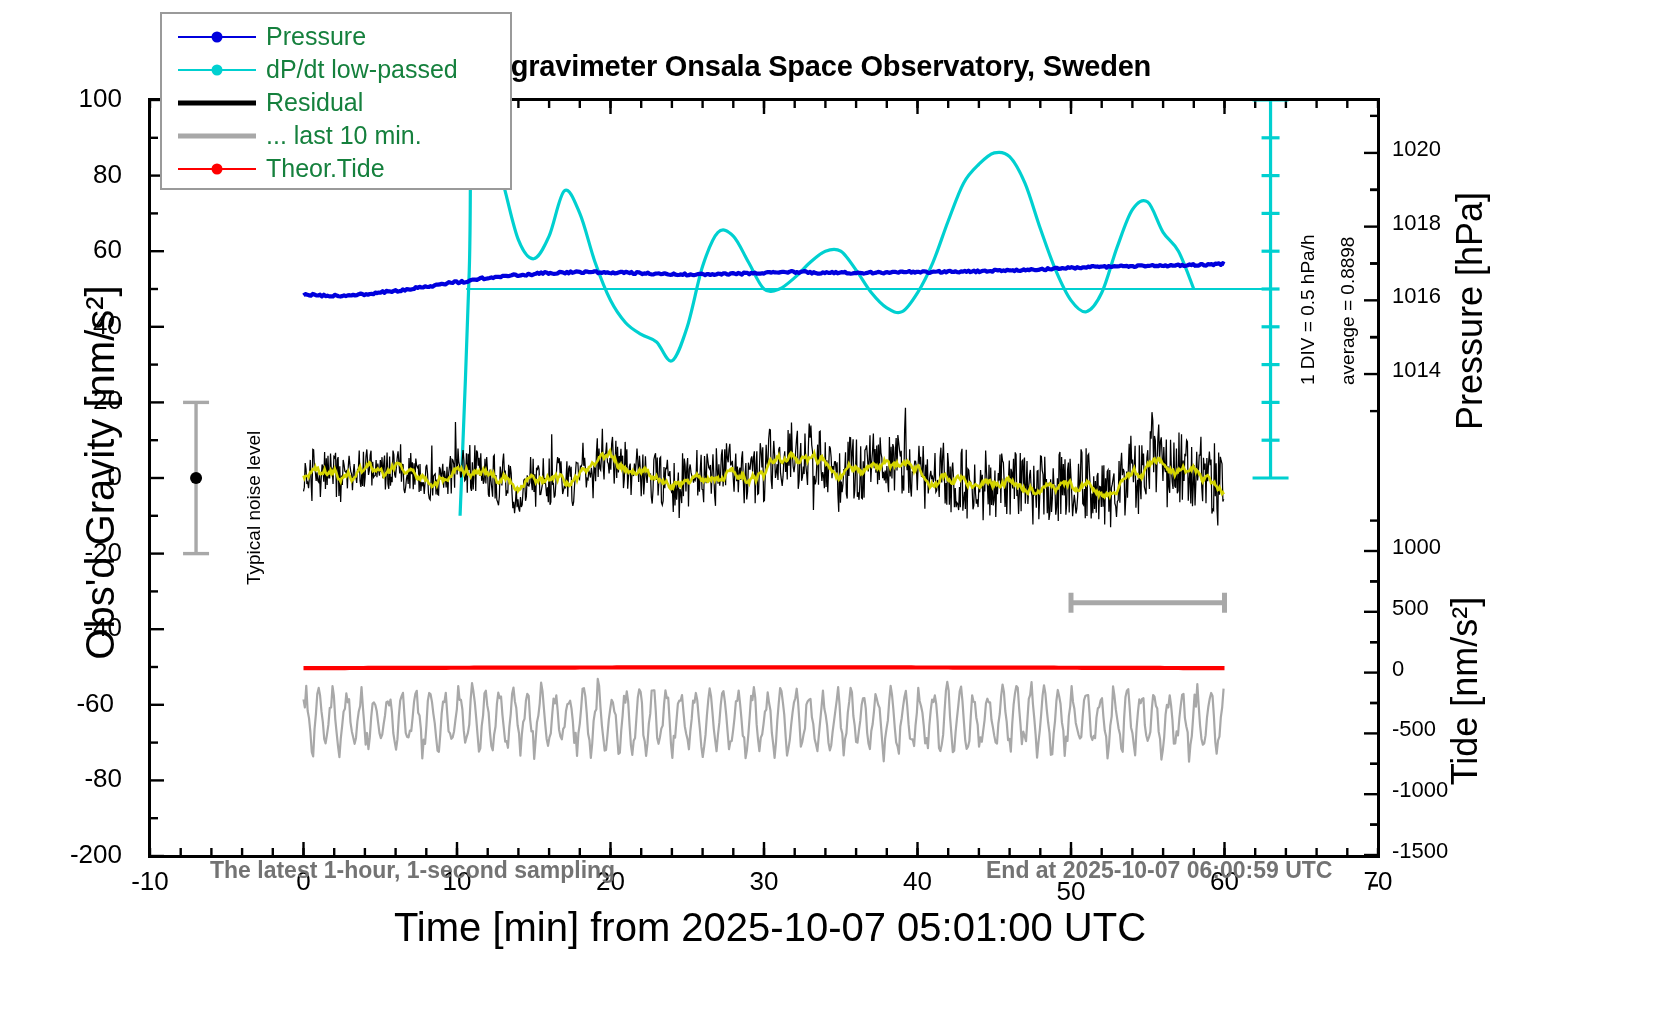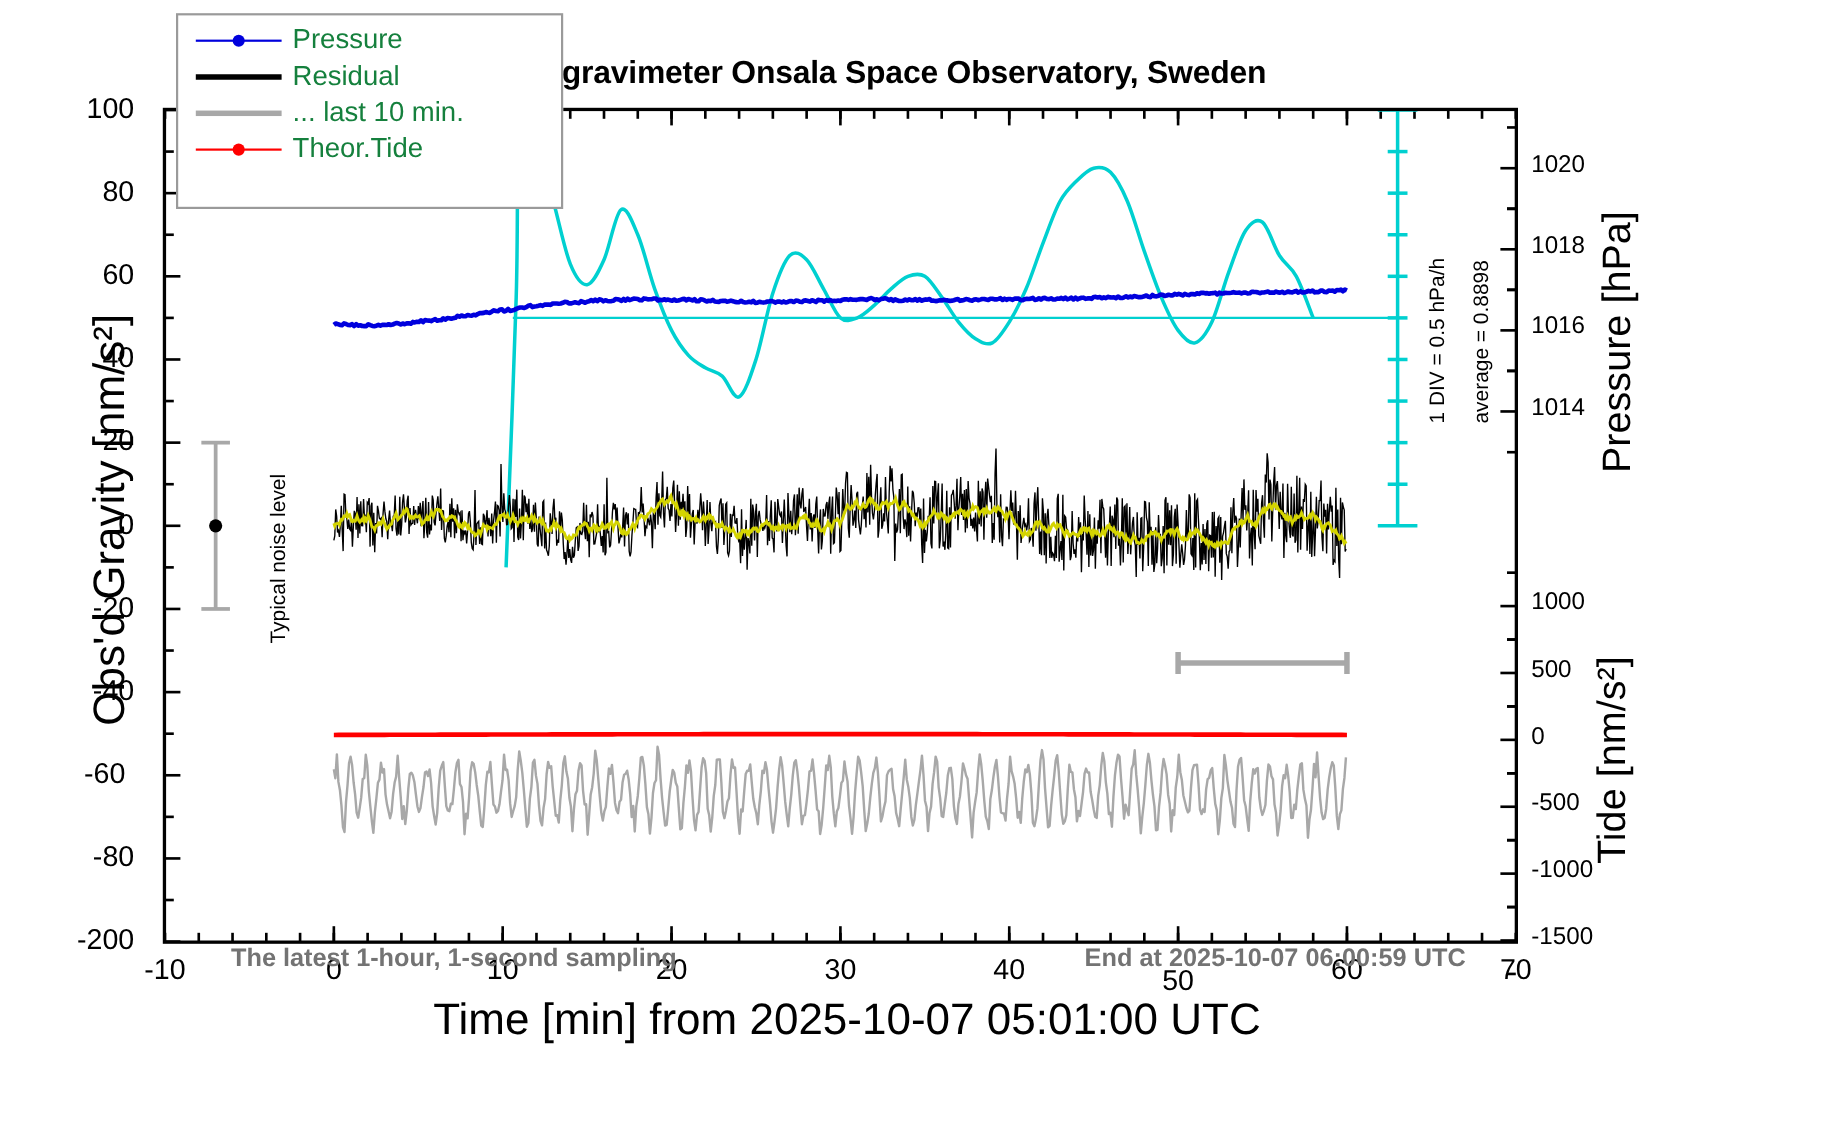--- a/index.html
+++ b/index.html
@@ -441,20 +441,27 @@
 
   <div class="legend-row">
         <div class="legend-sample">
           <div class="ln" style="border-top: 2px solid rgb(0, 0, 221);"></div>
           <div class="dot" style="background: rgb(0, 0, 221);"></div>
         </div>
         <div class="legend-label">Pressure</div>
       </div>
       <div class="legend-row">
         <div class="legend-sample">
+          <div class="ln" style="border-top: 2px solid rgb(0, 208, 208);"></div>
+          <div class="dot" style="background: rgb(0, 208, 208);"></div>
+        </div>
+        <div class="legend-label">dP/dt low-passed</div>
+      </div>
+      <div class="legend-row">
+        <div class="legend-sample">
           <div class="ln" style="border-top: 5px solid rgb(0, 0, 0);"></div>
         </div>
         <div class="legend-label">Residual</div>
       </div>
       <div class="legend-row">
         <div class="legend-sample">
           <div class="ln" style="border-top: 5px solid rgb(168, 168, 168);"></div>
         </div>
         <div class="legend-label">... last 10 min.</div>
       </div>

